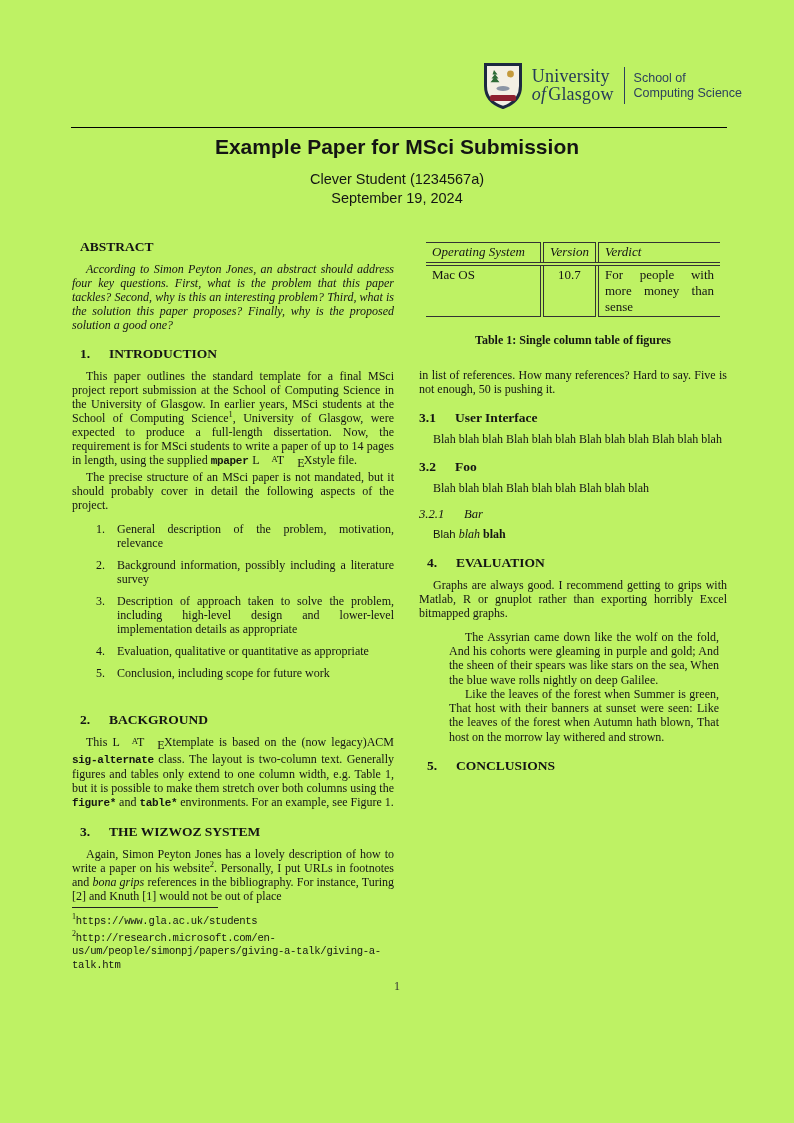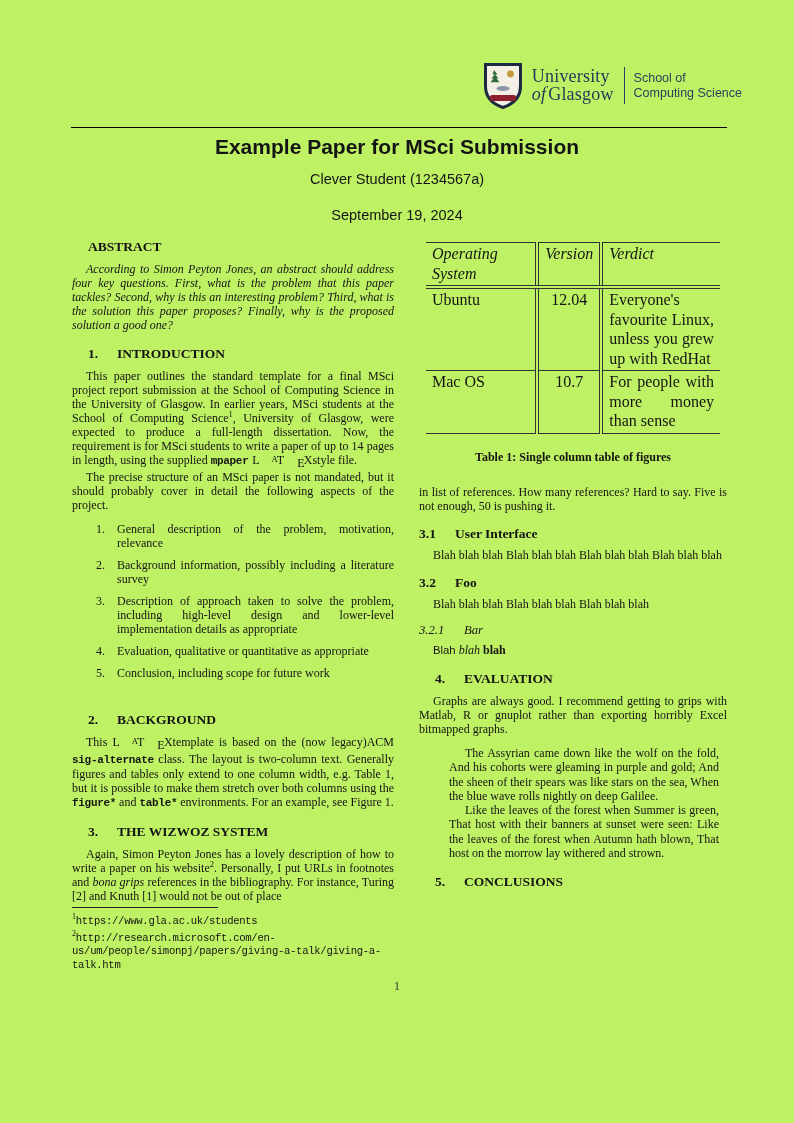--- a/index.html
+++ b/index.html
@@ -13,32 +13,32 @@
   .wordmark .l2 em{font-style:italic;margin-right:2px;}
   .logo-divider{width:1px;height:37px;background:#2c3f5e;flex:none;}
   .school{font-family:"Liberation Sans",sans-serif;color:#2c3f5e;font-size:12.5px;line-height:1.2;padding-left:9px;}
 
   
   .title-rule{position:absolute;top:127px;left:71px;width:656px;border-top:1.6px solid #000;}
   .titleblock{position:absolute;top:135px;left:0;width:100%;text-align:center;
               font-family:"Liberation Sans",sans-serif;}
   .paper-title{font-size:21px;font-weight:bold;margin:0;}
   .author{font-size:14.5px;margin-top:12px;}
-  .date{font-size:14.5px;margin-top:20px;}
+  .date{font-size:14.5px;margin-top:3px;}
 
   
   .columns{position:absolute;top:239px;left:72px;width:655px;height:736px;display:flex;gap:25px;}
   .col-left{width:322px;flex:none;display:flex;flex-direction:column;}
   .col-right{width:308px;flex:none;}
 
   p.body{font-size:12px;line-height:1.17;text-align:justify;margin:0;}
   p.indent{text-indent:14px;}
   .abstract-text{font-style:italic;}
 
-  .sec-h{font-size:13.5px;font-weight:bold;margin:14px 16px 7px;}
+  .sec-h{font-size:13.5px;font-weight:bold;margin:14px 8px 7px;}
   .sec-h.first{margin-top:0;}
   .sec-num{display:inline-block;min-width:29px;}
   .sub-h{font-size:13.5px;font-weight:bold;margin:13px 0 6px;}
   .sub-num{display:inline-block;min-width:36px;}
   .subsub-h{font-size:12.7px;font-style:italic;font-weight:normal;margin:12px 0 5px;}
   .subsub-num{display:inline-block;min-width:45px;}
 
   .code{font-family:"Liberation Mono",monospace;font-weight:bold;font-size:11px;letter-spacing:-0.3px;}
   sup.fnmark{font-size:8.5px;line-height:0;}
 
@@ -55,21 +55,21 @@
   .olist .li-text{flex:1;font-size:12px;line-height:1.17;text-align:justify;}
 
   
   .fnblock{margin-top:auto;padding-bottom:2px;}
   .fnrule{width:146px;border-top:1.2px solid #222;margin-bottom:4px;}
   .fn{font-family:"Liberation Mono",monospace;font-size:10.6px;line-height:1.32;
       letter-spacing:-0.3px;overflow-wrap:anywhere;}
   .fn sup{font-family:"Liberation Serif",serif;font-size:8px;}
 
   
-  .os-table{border-collapse:collapse;margin:3px auto 16px;width:294px;font-size:16px;}
+  .os-table{border-collapse:collapse;margin:3px auto 16px;width:294px;font-size:13px;}
   .os-table th,.os-table td{padding:1px 6px 2px;vertical-align:top;line-height:1.22;}
   .os-table th{font-style:italic;font-weight:normal;text-align:left;
                border-top:1.2px solid #333;border-bottom:4px double #333;}
   .os-table td{border-bottom:1.2px solid #333;}
   .os-table tr > *:nth-child(2){border-left:4px double #333;text-align:center;}
   .os-table tr > *:nth-child(3){border-left:4px double #333;text-align:justify;width:112px;}
   .os-table tr > *:nth-child(1){width:104px;}
   .caption{font-size:12px;font-weight:bold;text-align:center;margin:16px 4px 20px;}
 
   
@@ -173,25 +173,20 @@
       <table class="os-table">
         <thead>
           <tr>
             <th>Operating System</th>
             <th>Version</th>
             <th>Verdict</th>
           </tr>
         </thead>
         <tbody>
           <tr>
-            <td>Ubuntu</td>
-            <td>12.04</td>
-            <td>Everyone's favourite Linux, unless you grew up with RedHat</td>
-          </tr>
-          <tr>
             <td>Mac OS</td>
             <td>10.7</td>
             <td>For people with more money than sense</td>
           </tr>
         </tbody>
       </table>
       <div class="caption">Table 1: Single column table of figures</div>
 
       <p class="body">in list of references. How many references? Hard to say. Five is not enough, 50 is pushing it.</p>
 

